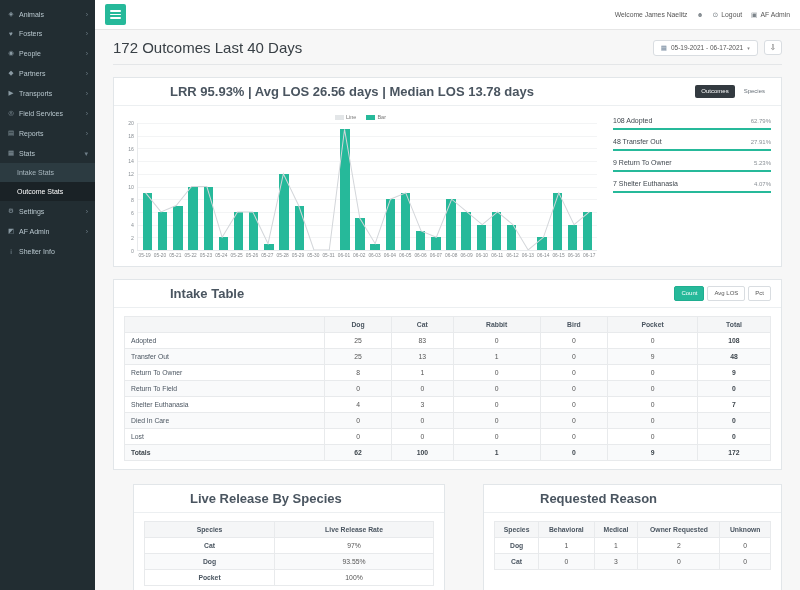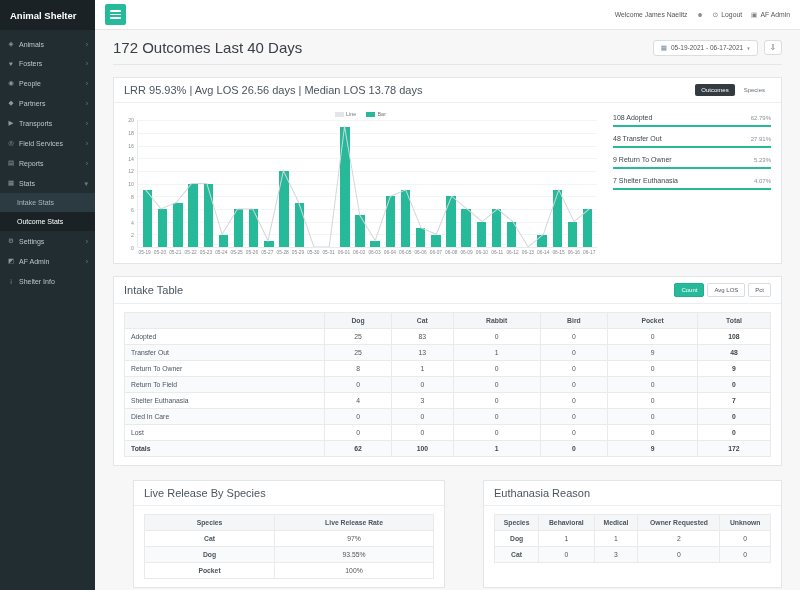--- a/index.html
+++ b/index.html
@@ -30,21 +30,21 @@
   .title-row { display:flex; justify-content:space-between; align-items:center; padding:9px 0 8px; border-bottom:1px solid #e4e6e8; }
   h1 { font-size:15px; font-weight:500; color:#394046; }
   .title-tools { display:flex; gap:6px; align-items:center; }
   .daterange { display:flex; align-items:center; gap:4px; border:1px solid #d9dde1; background:#fff; padding:3px 7px; border-radius:3px; font-size:6.5px; color:#555; cursor:pointer; }
   .cal { color:#73879c; }
   .caret { font-size:5px; color:#888; }
   .dl-btn { border:1px solid #d9dde1; background:#fff; border-radius:3px; padding:2px 5px; font-size:7.5px; color:#555; cursor:pointer; }
 
   .card { background:#fff; border:1px solid #e2e6e9; margin-top:12px; }
   .card-head { display:flex; justify-content:space-between; align-items:center; padding:6px 10px; border-bottom:1px solid #eceff1; }
-  .stats-line, .card-title { font-size:11px; font-weight:normal; color:#4a5560; }
+  .stats-line, .card-title { font-size:13px; font-weight:bold; color:#4a5560;margin-left:46px; }
   .pills { display:flex; gap:3px; align-items:center; }
   .pill { font-size:6px; padding:2.5px 6px; border-radius:2px; cursor:pointer; line-height:1.2; }
   .pill-dark { background:#333a40; color:#fff; }
   .pill-plain { color:#6a737b; background:transparent; }
   .pill-green { background:#26b99a; color:#fff; border:1px solid #1fae90; }
   .pill-plain-b { border:1px solid #d9dde1; background:#fff; color:#555; }
 
   
   .chart-body { display:flex; padding:8px 10px 6px; gap:16px; }
   .chart-wrap { flex:1; min-width:0; }
@@ -88,21 +88,20 @@
 
   .bottom-row { display:flex; gap:38px; margin-top:14px;padding-left:20px; }
   .lr-card { width:312px; flex-shrink:0; margin-top:0; }
   .eu-card { flex:1; margin-top:0; }
 </style>
 </head>
 <body>
 
 <div class="app">
   <aside class="sidebar">
-    <div class="brand">Animal Shelter</div>
     <nav class="side-menu" id="side-menu">
         <div class="side-item">
           <span class="ico">◈</span>
           <span class="lbl">Animals</span>
           <span class="chev">›</span>
         </div>
         <div class="side-item">
           <span class="ico">♥</span>
           <span class="lbl">Fosters</span>
           <span class="chev">›</span>
@@ -525,21 +524,21 @@
                   <tr>
                     <td>Pocket</td>
                     <td>100%</td>
                   </tr>
                 </tbody>
               </table>
             </div>
         </section>
         <section class="card eu-card">
           <div class="card-head">
-              <div class="card-title">Euthanasia Reason</div>
+              <div class="card-title">Requested Reason</div>
             </div>
           <div class="card-body">
               <table class="tbl tbl-center" id="eu-table">
                 <thead>
                   <tr>
                     <th>Species</th>
                     <th>Behavioral</th>
                     <th>Medical</th>
                     <th>Owner Requested</th>
                     <th>Unknown</th>

